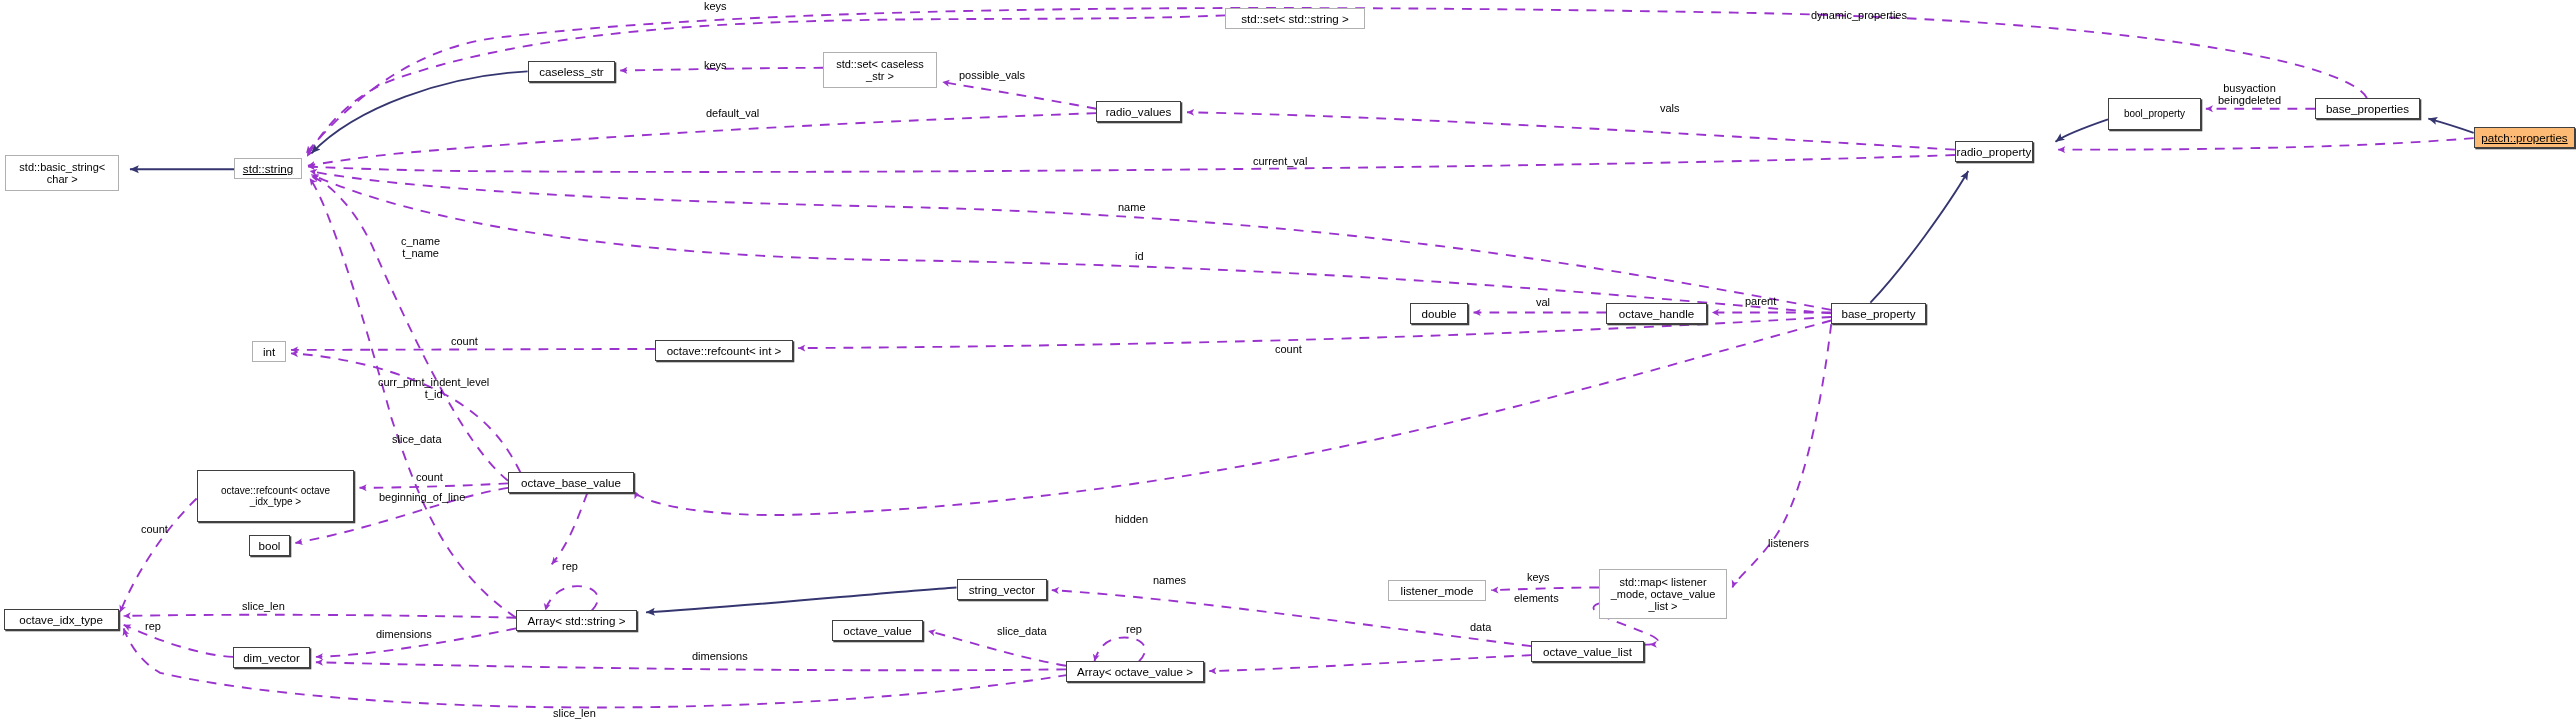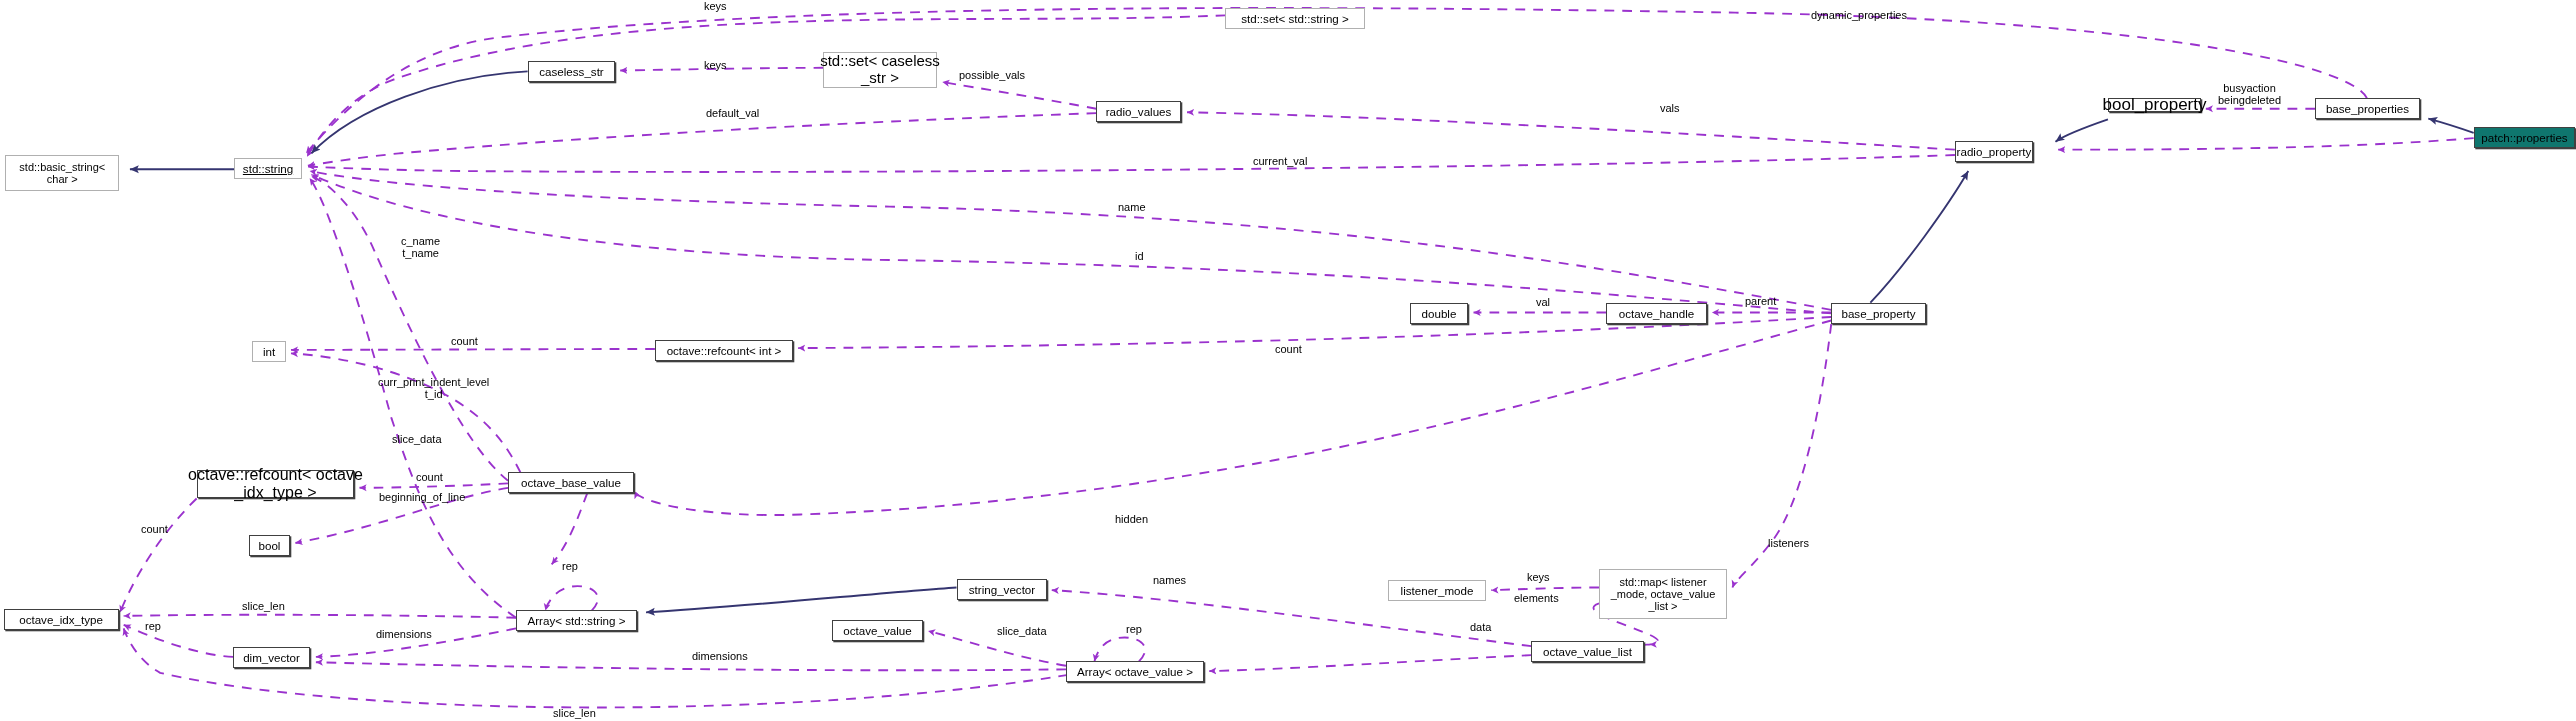--- a/index.html
+++ b/index.html
@@ -4,21 +4,21 @@
 <style>
   html,body{margin:0;padding:0;background:#ffffff;}
   body{font-family:"Liberation Sans",sans-serif;}
   #stage{position:relative;width:2576px;height:722px;background:#fff;overflow:hidden;}
   svg#wires{position:absolute;left:0;top:0;width:2576px;height:722px;}
   .node{position:absolute;box-sizing:border-box;display:flex;align-items:center;justify-content:center;
         text-align:center;line-height:1.12;background:#ffffff;color:#000;
         font-family:"Liberation Sans",sans-serif;white-space:pre;}
   .n-plain{border:0.9px solid #b0b0b0;}
   .n-bold{border:0.9px solid #404040;box-shadow:1.3px 1.3px 0 0 #404040;}
-  .n-cur{border:0.9px solid #404040;background:#0f766e;box-shadow:1.3px 1.3px 0 0 #404040;}
+  .n-cur{border:0.9px solid #404040;background:#fdba74;box-shadow:1.3px 1.3px 0 0 #404040;text-decoration:underline;}
   .edgelabel{position:absolute;color:#000;font-family:"Liberation Sans",sans-serif;
              white-space:pre;text-align:center;line-height:1.12;background:transparent;}
 </style>
 </head>
 <body>
 
 <div id="stage">
 
   <svg id="wires" viewBox="0 0 2895 811">
     <defs>
@@ -117,34 +117,34 @@
 
       <path d="M1075,660 C1000,665 830,682 726,688"></path>
     </g>
   </svg>
 
   <div id="nodes-layer">
       <div class="node n-plain" style="left: 5.3px; top: 155px; width: 114px; height: 36px; font-size: 11px;">std::basic_string&lt;
 char &gt;</div>
       <div class="node n-plain" style="left: 234px; top: 158px; width: 68px; height: 21.4px; font-size: 11.6px; text-decoration: underline;">std::string</div>
       <div class="node n-bold" style="left: 528px; top: 61px; width: 87px; height: 20.5px; font-size: 11.6px;">caseless_str</div>
-      <div class="node n-plain" style="left: 823px; top: 52px; width: 114px; height: 36px; font-size: 15px;">std::set&lt; caseless
+      <div class="node n-plain" style="left: 823px; top: 52px; width: 114px; height: 36px; font-size: 11px;">std::set&lt; caseless
 _str &gt;</div>
       <div class="node n-plain" style="left: 1225px; top: 8px; width: 140px; height: 20.5px; font-size: 11.6px;">std::set&lt; std::string &gt;</div>
       <div class="node n-bold" style="left: 1096px; top: 101px; width: 85px; height: 21px; font-size: 11.6px;">radio_values</div>
       <div class="node n-bold" style="left: 1955px; top: 141px; width: 78px; height: 21.4px; font-size: 11.6px;">radio_property</div>
-      <div class="node n-bold" style="left: 2108px; top: 98px; width: 93px; height: 14px; font-size: 17px;">bool_property</div>
+      <div class="node n-bold" style="left: 2108px; top: 98px; width: 93px; height: 32px; font-size: 10px;">bool_property</div>
       <div class="node n-bold" style="left: 2315px; top: 98px; width: 105px; height: 21.4px; font-size: 11.6px;">base_properties</div>
       <div class="node n-cur" style="left: 2474px; top: 127px; width: 101px; height: 21.4px; font-size: 11.6px;">patch::properties</div>
       <div class="node n-bold" style="left: 1410px; top: 303px; width: 58px; height: 20.5px; font-size: 11.6px;">double</div>
       <div class="node n-bold" style="left: 1606px; top: 303px; width: 101px; height: 20.5px; font-size: 11.6px;">octave_handle</div>
       <div class="node n-bold" style="left: 1831px; top: 303px; width: 95px; height: 20.5px; font-size: 11.6px;">base_property</div>
       <div class="node n-plain" style="left: 252px; top: 341px; width: 34px; height: 20.5px; font-size: 11.6px;">int</div>
       <div class="node n-bold" style="left: 655px; top: 340px; width: 138px; height: 20.5px; font-size: 11.6px;">octave::refcount&lt; int &gt;</div>
-      <div class="node n-bold" style="left: 197px; top: 470px; width: 157px; height: 28px; font-size: 16px;">octave::refcount&lt; octave
+      <div class="node n-bold" style="left: 197px; top: 470px; width: 157px; height: 52px; font-size: 10px;">octave::refcount&lt; octave
 _idx_type &gt;</div>
       <div class="node n-bold" style="left: 508px; top: 472px; width: 126px; height: 20.5px; font-size: 11.6px;">octave_base_value</div>
       <div class="node n-bold" style="left: 249px; top: 535px; width: 41px; height: 20.5px; font-size: 11.6px;">bool</div>
       <div class="node n-bold" style="left: 3.6px; top: 609px; width: 115px; height: 20.5px; font-size: 11.6px;">octave_idx_type</div>
       <div class="node n-bold" style="left: 516px; top: 610px; width: 121px; height: 20.5px; font-size: 11.6px;">Array&lt; std::string &gt;</div>
       <div class="node n-bold" style="left: 233px; top: 647px; width: 77px; height: 20.5px; font-size: 11.6px;">dim_vector</div>
       <div class="node n-bold" style="left: 957px; top: 579px; width: 90px; height: 20.5px; font-size: 11.6px;">string_vector</div>
       <div class="node n-bold" style="left: 832px; top: 620px; width: 91px; height: 20.5px; font-size: 11.6px;">octave_value</div>
       <div class="node n-bold" style="left: 1066px; top: 661px; width: 138px; height: 20.5px; font-size: 11.6px;">Array&lt; octave_value &gt;</div>
       <div class="node n-bold" style="left: 1531px; top: 641px; width: 113px; height: 20.5px; font-size: 11.6px;">octave_value_list</div>

